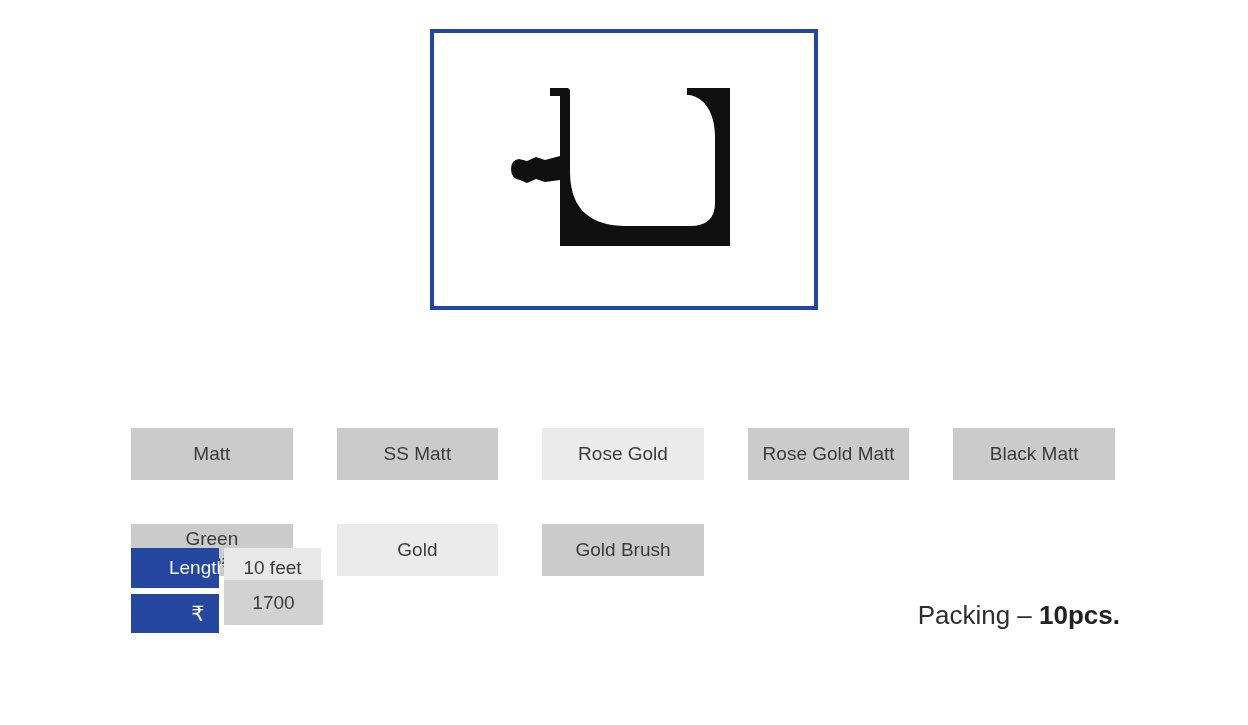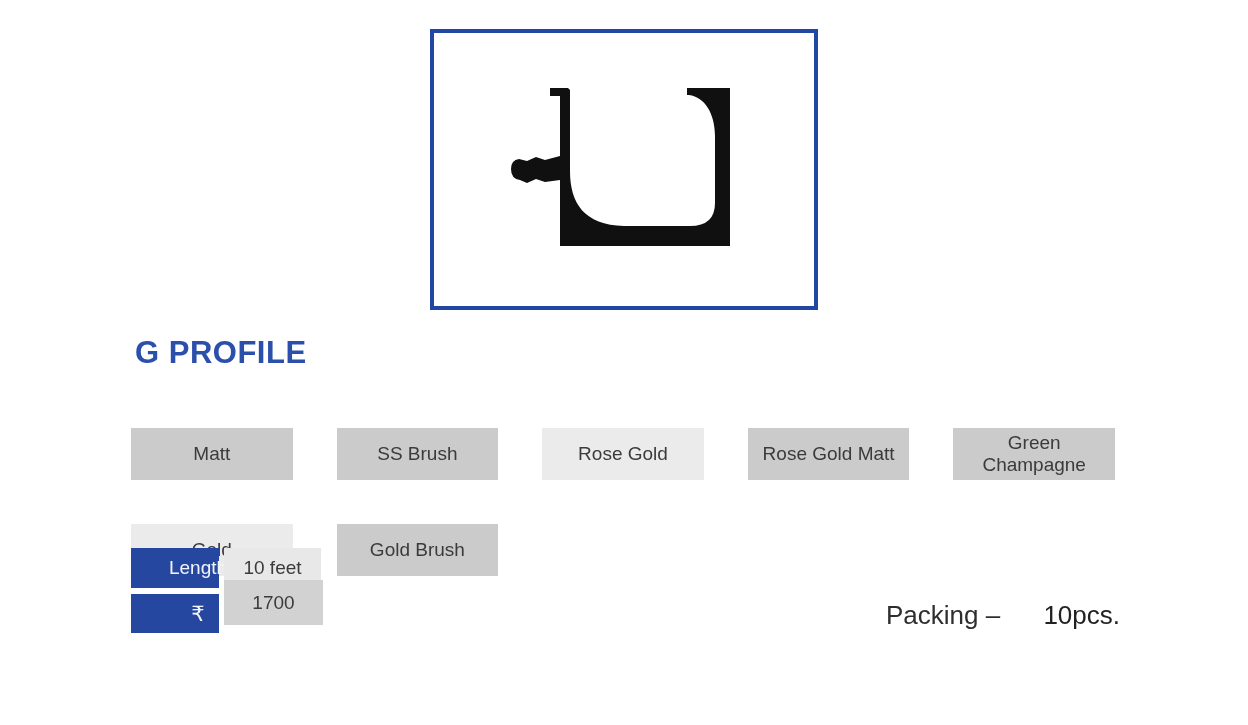--- a/index.html
+++ b/index.html
@@ -103,21 +103,21 @@
 
   
   .packing {
     position: absolute;
     right: 128px; top: 600px;
     font-size: 26px;
     color: #2e2e2e;
     line-height: 1.2;
     white-space: nowrap;
   }
-  .packing b { font-weight: 400; color: #222222; margin-left: 36px; }
+  .packing b { font-weight: 700; color: #222222; }
 </style>
 </head>
 <body>
 
 <div class="page">
 
   <div class="profile-frame">
     <svg viewBox="0 0 380 273" xmlns="http://www.w3.org/2000/svg" preserveAspectRatio="xMidYMid meet">
       <path fill="#101010" d="
         M116,55 L134,55 L136,57
@@ -133,37 +133,39 @@
         L126,213
         L126,147
         L111,149 L102,146 L93,150 L86,147
         Q77,146 77,136
         Q77,127 85,126
         L93,128 L102,124 L111,127 L126,123
         L126,63 L116,63 Z"></path>
     </svg>
   </div>
 
-  <div class="heading">G PROFILE</div>
 
 
   <div class="finish-grid">
     <div class="cell dark">
         <span>Matt</span>
       </div>
     <div class="cell dark">
-        <span>SS Brush</span>
+        <span>SS Matt</span>
       </div>
     <div class="cell light">
         <span>Rose Gold</span>
       </div>
     <div class="cell dark">
         <span>Rose Gold Matt</span>
       </div>
 
+    <div class="cell dark">
+        <span>Black Matt</span>
+      </div>
     <div class="cell dark">
         <span class="wrap">Green Champagne</span>
       </div>
     <div class="cell light">
         <span>Gold</span>
       </div>
     <div class="cell dark">
         <span>Gold Brush</span>
       </div>
   </div>

